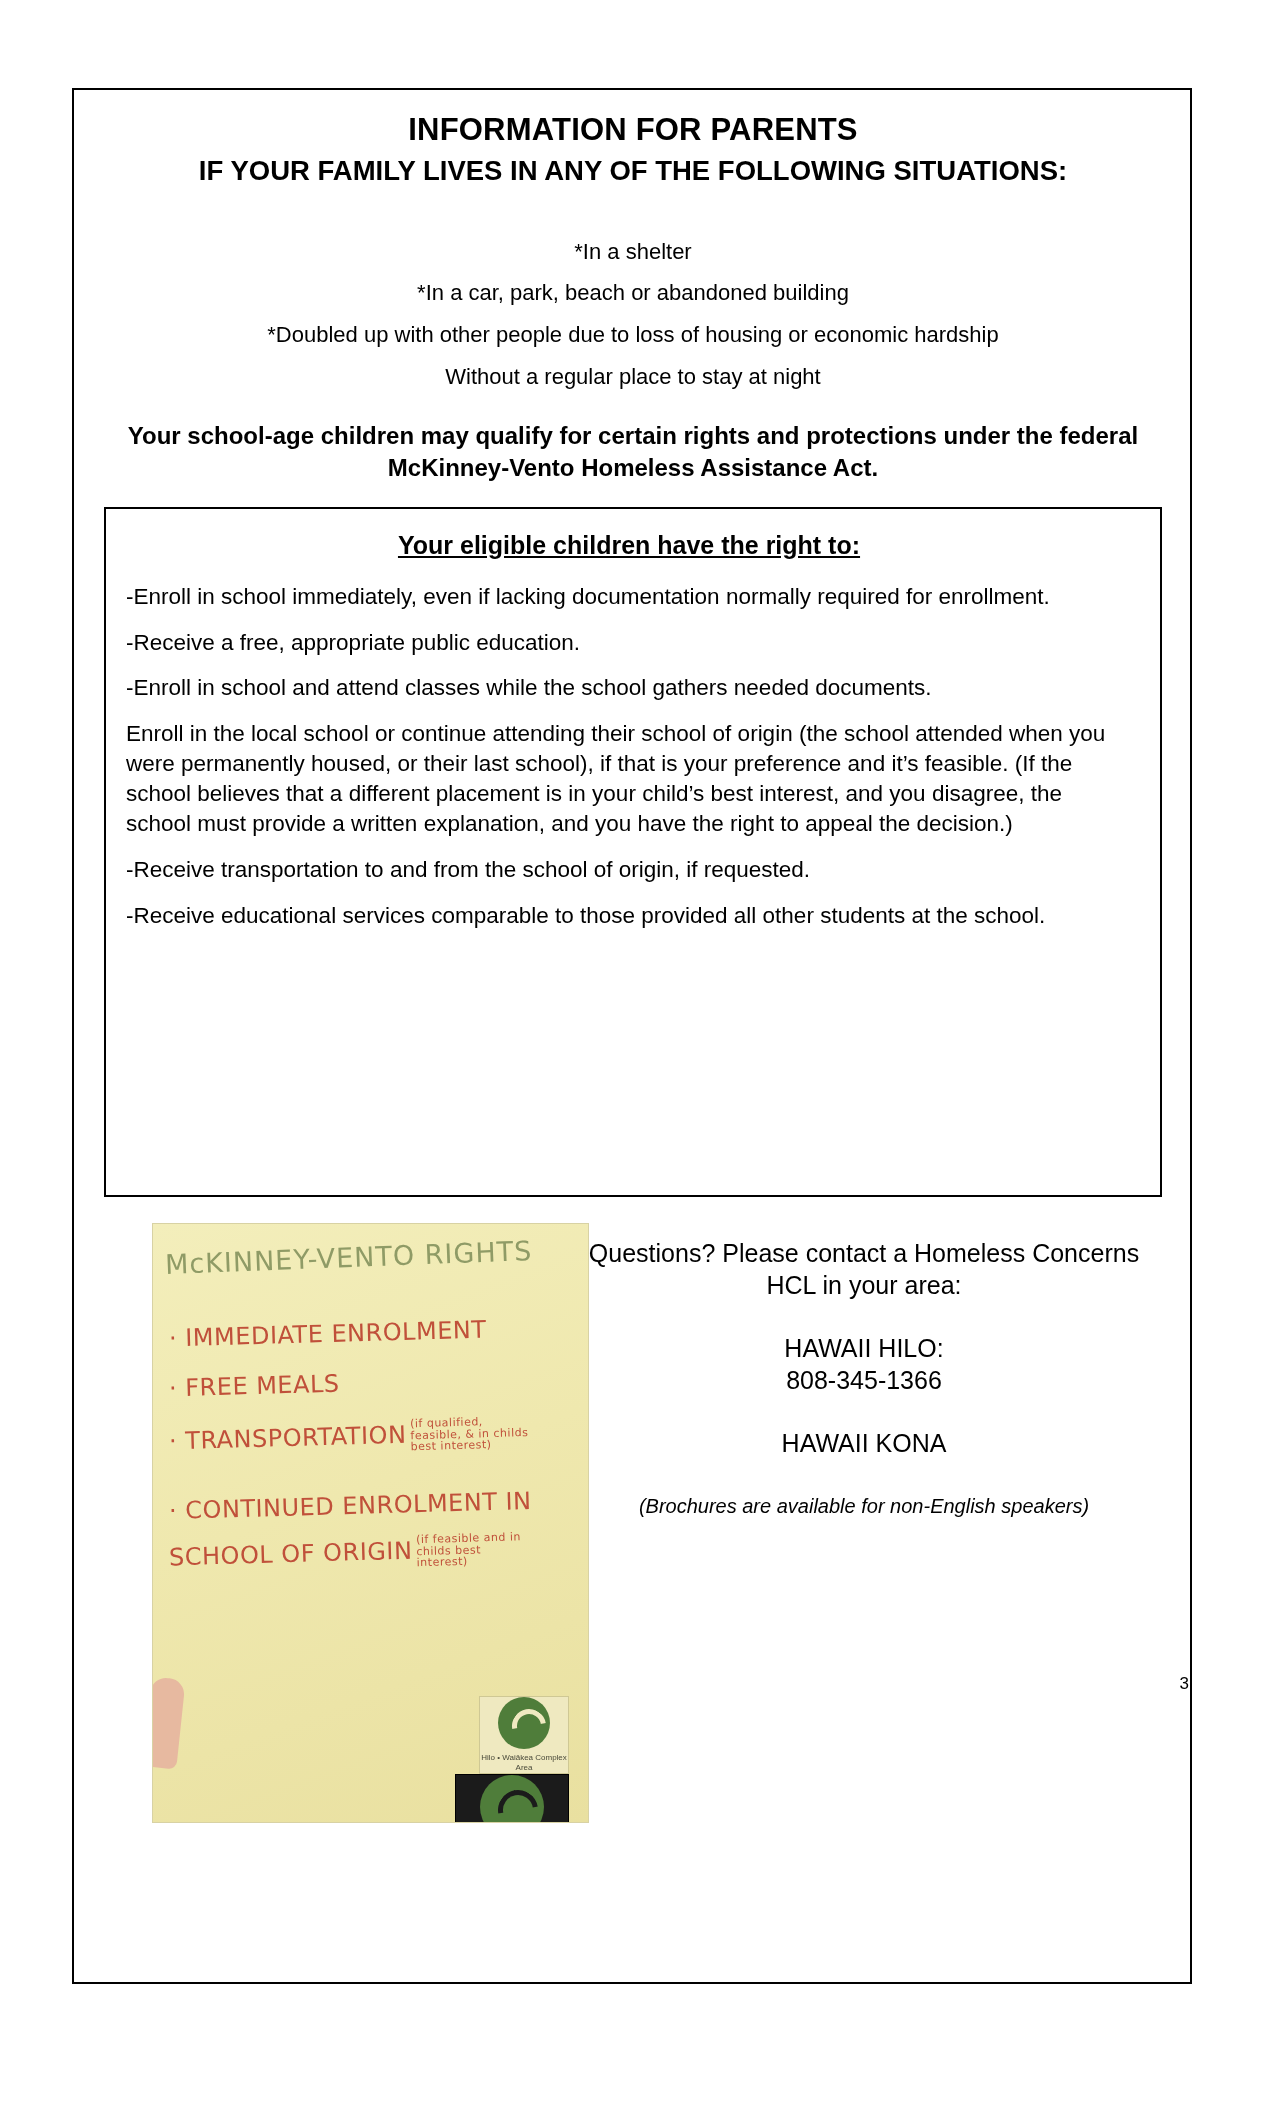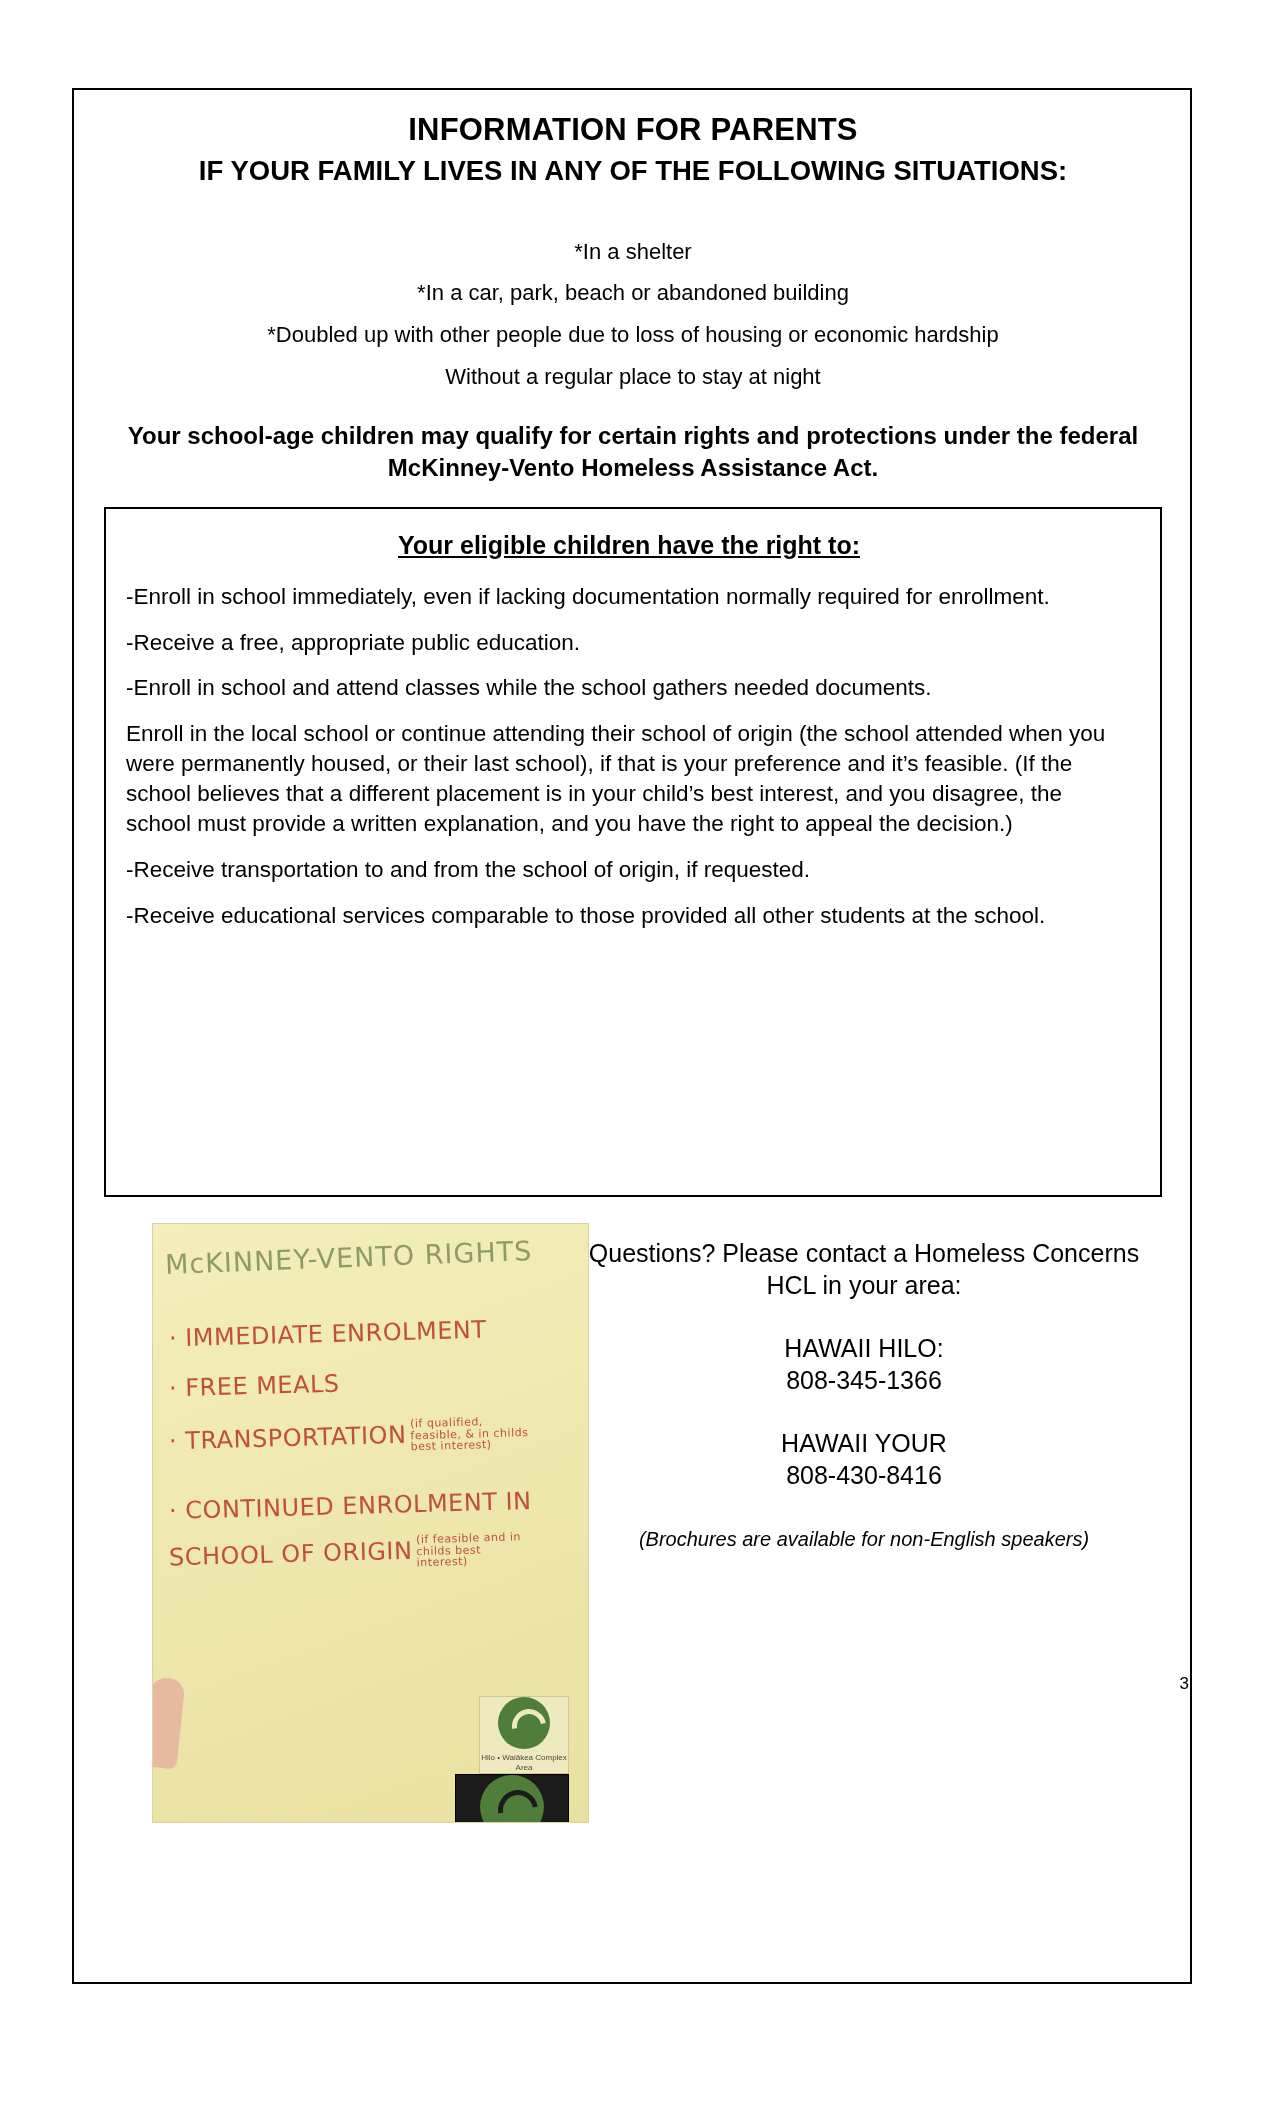--- a/index.html
+++ b/index.html
@@ -338,22 +338,21 @@
 
       <div class="contact-col">
         <p class="contact-intro">Questions?  Please contact a Homeless Concerns HCL in your area:</p>
 
         <div class="contact-block">
           <span class="label">HAWAII HILO:</span>
           <span class="phone">808-345-1366</span>
         </div>
 
         <div class="contact-block">
-          <span class="label">HAWAII YOUR</span>
-          <span class="phone">808-430-8416</span>
+          <span class="label">HAWAII KONA</span>
         </div>
 
         <div class="brochure-note">(Brochures are available for non-English speakers)</div>
       </div>
 
     </div>
 
   </div>
 
   <div class="page-number">3</div>

